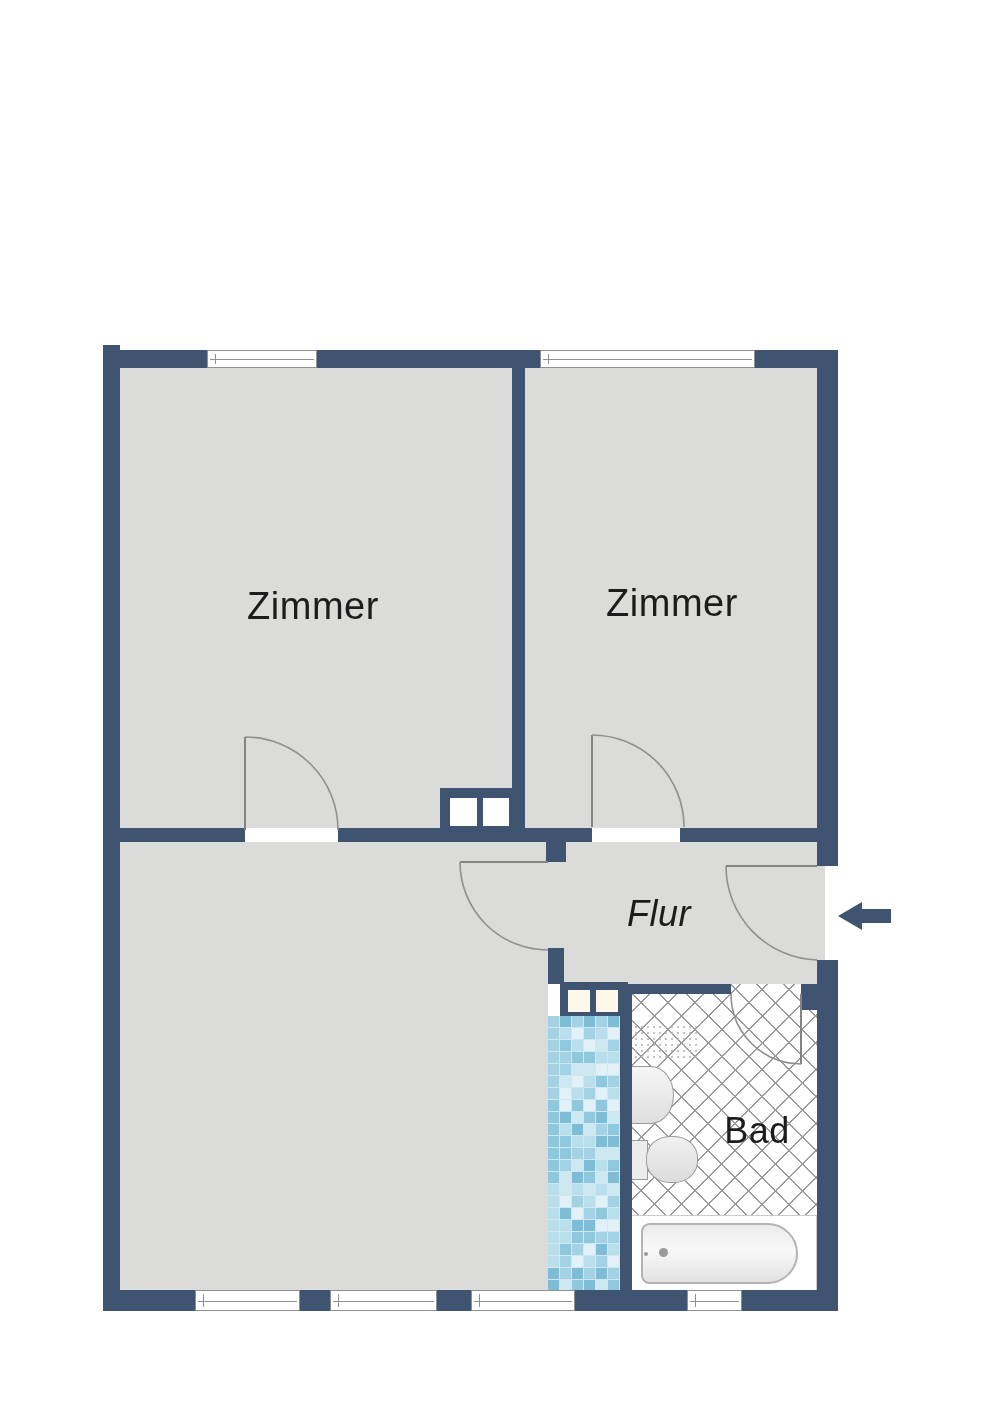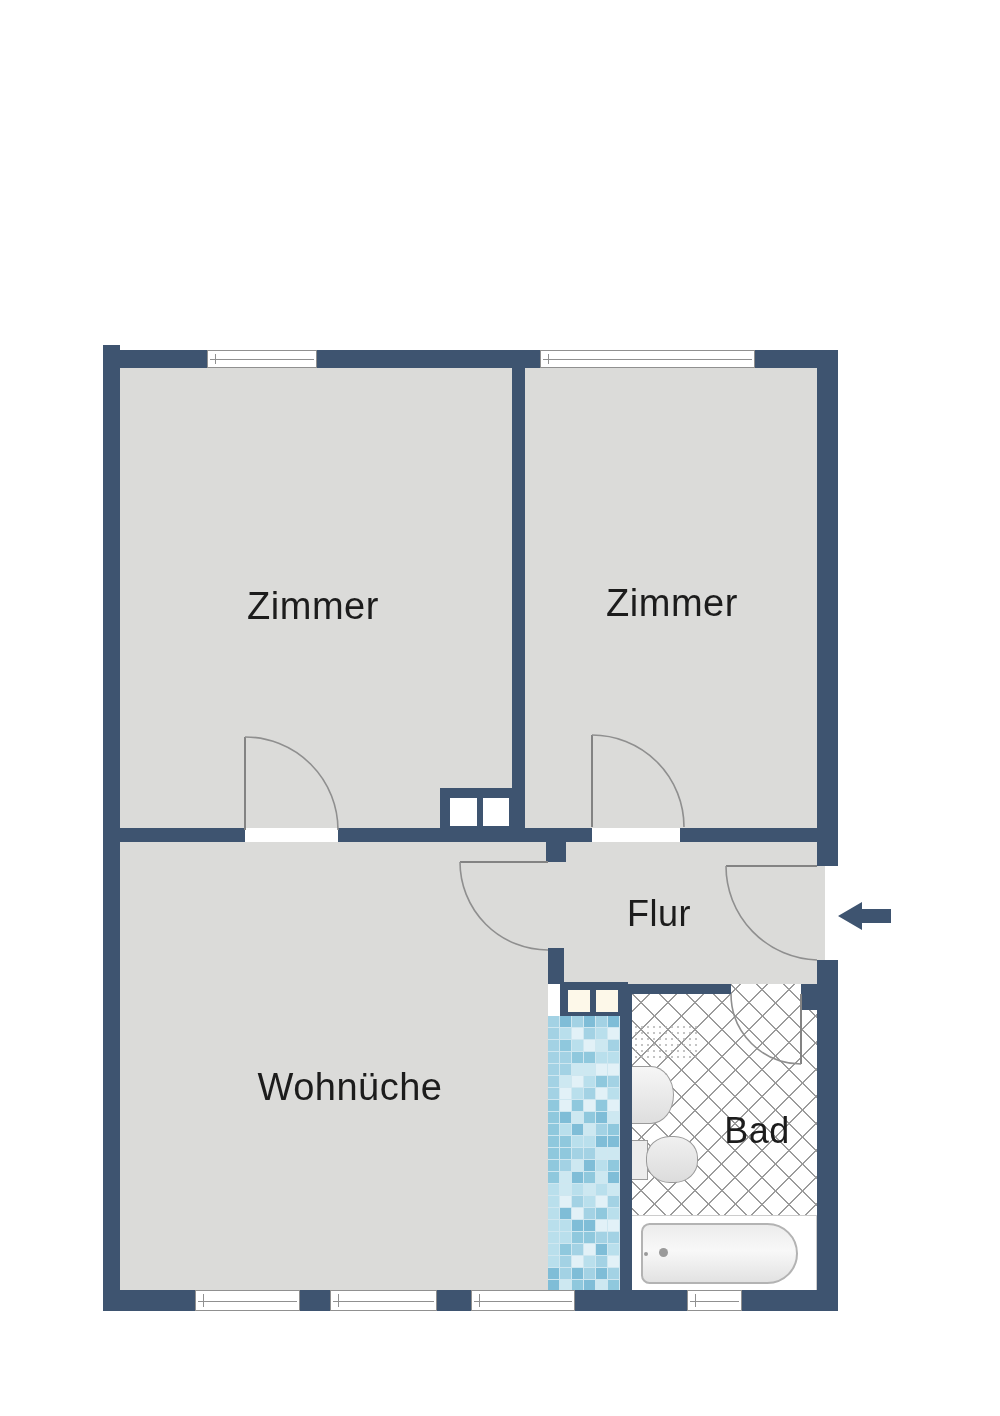--- a/index.html
+++ b/index.html
@@ -244,17 +244,16 @@
     <path class="swing" d="M460,862 A88,88 0 0 0 548,950"></path>
     <path class="panel" d="M817,866 L726,866"></path>
     <path class="swing" d="M726,866 A94,94 0 0 0 817,960"></path>
     <path class="panel" d="M801,994 L801,1064"></path>
     <path class="swing" d="M731,994 A70,70 0 0 0 801,1064"></path>
     <path class="arrow" d="M838,916 L862,902 L862,909 L891,909 L891,923 L862,923 L862,930 Z"></path>
   </svg>
 
   <div class="room-label" style="left:313px;top:606px;font-size:38px;">Zimmer</div>
   <div class="room-label" style="left:672px;top:603px;font-size:38px;">Zimmer</div>
-  <div class="room-label" style="left:659px;top:914px;font-size:36px;">Flur</div>
-  <div class="room-label" style="left:350px;top:1087px;font-size:38px;">Wohnüche</div>
+  <div class="room-label" style="left:659px;top:914px;font-size:36px;font-style:italic;">Flur</div>
   <div class="room-label" style="left:757px;top:1131px;font-size:36px;">Bad</div>
 
 </div>
 
 </body></html>

